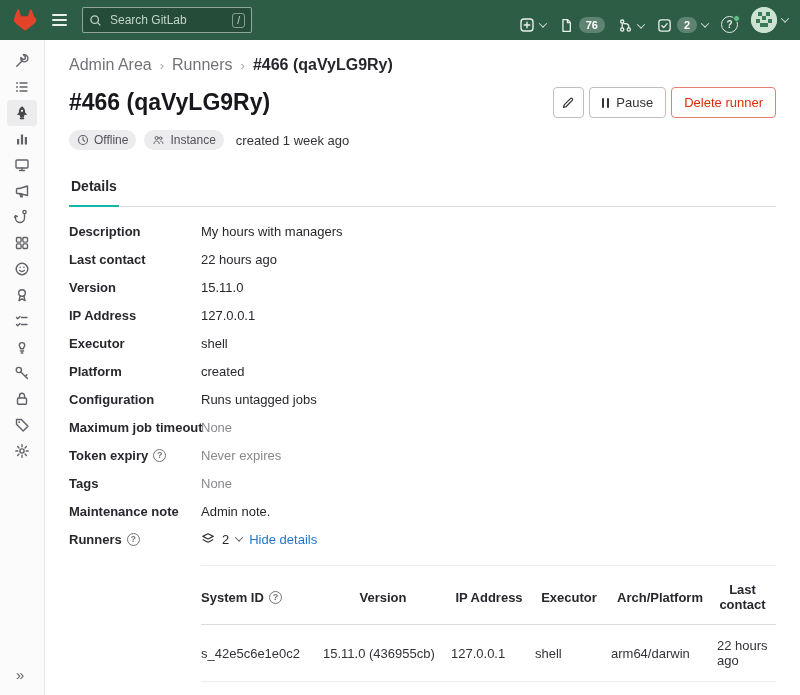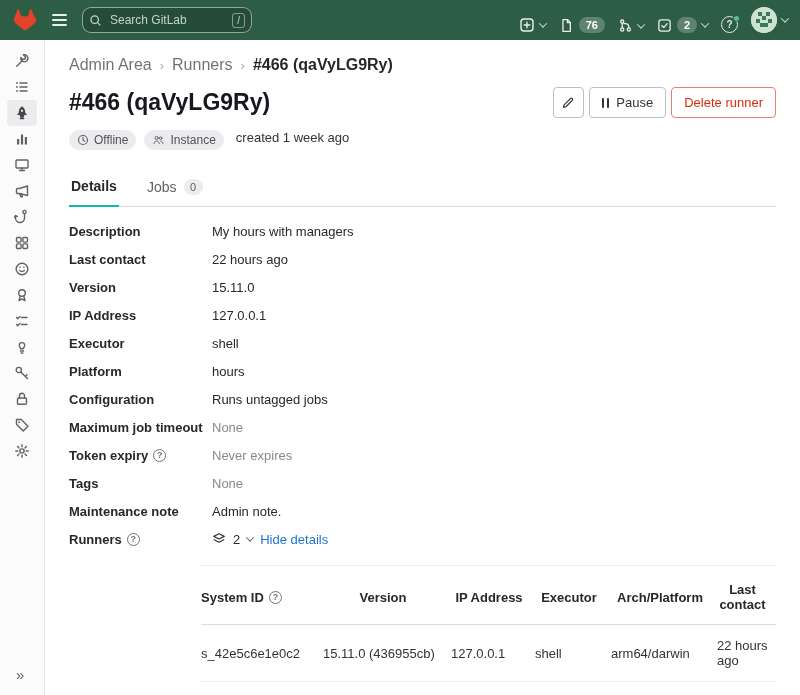--- a/index.html
+++ b/index.html
@@ -10,21 +10,21 @@
   body{margin:0;width:800px;height:695px;overflow:hidden;position:relative;
        font-family:"Liberation Sans","DejaVu Sans",sans-serif;color:#28272d;background:#fff;font-size:13px}
   svg{display:block}
 
   
   .topbar{position:absolute;top:0;left:0;right:0;height:40px;background:var(--topbar-bg);
           display:flex;align-items:center;padding:0 12px;gap:11px;z-index:5}
   .hamburger{background:none;border:none;display:flex;flex-direction:column;gap:3.5px;padding:4px;cursor:pointer}
   .hamburger i{width:15px;height:1.7px;background:#e9efe9;border-radius:1px}
   .search{display:flex;align-items:center;gap:6px;width:170px;height:26px;background:rgba(0,0,0,.18);
-          border:1px solid rgba(255,255,255,.5);border-radius:9px;padding:0 6px}
+          border:1px solid rgba(255,255,255,.5);border-radius:2px;padding:0 6px}
   .search input{flex:1;min-width:0;background:transparent;border:none;outline:none;color:#e4ebe6;font-size:12px;
           font-family:inherit}
   .search input::placeholder{color:#c4d4ca}
   .kbd{border:1px solid rgba(255,255,255,.45);border-radius:3px;font-size:10px;line-height:13px;
        padding:0 4px;color:#c4d4ca}
   .tb-right{margin-left:auto;display:flex;align-items:flex-end;gap:13px}
   .tb-group{display:flex;align-items:center;gap:5px;cursor:pointer}
   .pill{background:rgba(255,255,255,.24);color:#fff;border-radius:10px;padding:0 7px;
         font-size:11px;line-height:16px;font-weight:700}
   .chev{width:6px;height:6px;border-left:1.6px solid #cfdcd3;border-bottom:1.6px solid #cfdcd3;
@@ -60,34 +60,34 @@
   h1{font-size:23px;font-weight:700;margin:0;color:#18171d}
   .actions{margin-left:auto;display:flex;gap:5px}
   .btn{height:31px;border:1px solid #bfbfc3;background:#fff;border-radius:4px;font-size:13px;
        color:#333238;display:inline-flex;align-items:center;gap:7px;padding:0 12px;cursor:pointer;
        font-family:inherit}
   .btn.icon-only{width:31px;padding:0;justify-content:center}
   .btn.danger{color:var(--danger-red);border-color:#e0826f}
   .pause-bars{display:inline-flex;gap:2.5px}
   .pause-bars i{width:2.5px;height:10px;background:#333238;border-radius:1px}
 
-  .badges-row{display:flex;gap:8px;margin-top:12px}
+  .badges-row{display:flex;align-items:center;gap:8px;margin-top:12px}
   .badge{display:inline-flex;align-items:center;gap:5px;background:var(--badge-bg);color:#535158;
          font-size:12px;border-radius:10px;padding:0 8px;height:20px}
   .created{font-size:13px;color:#333238;margin-left:4px}
 
   .tabs{display:flex;gap:26px;border-bottom:1px solid #dbdbdb;margin-top:18px}
   .tab{padding:10px 2px 11px;font-size:14px;color:#626168;display:flex;gap:7px;align-items:center;cursor:pointer}
   .tab.active{color:#28272d;font-weight:700;border-bottom:2px solid #14b8a6;margin-bottom:-1px}
   .count-badge{background:var(--badge-bg);border-radius:9px;font-size:11px;padding:0 6.5px;
                line-height:16px;color:#626168;font-weight:400}
 
   .details{margin-top:10px}
   .d-row{display:flex;align-items:center;padding:6.5px 0}
-  .d-label{width:143px;flex-shrink:0;font-weight:700;color:#28272d;display:flex;align-items:center;gap:5px;white-space:nowrap}
+  .d-label{width:132px;flex-shrink:0;font-weight:700;color:#28272d;display:flex;align-items:center;gap:5px;white-space:nowrap}
   .d-value{color:#28272d}
   .d-value.muted{color:var(--muted-text)}
   .qmark{width:13px;height:13px;border:1.2px solid #737278;border-radius:50%;display:inline-flex;
          align-items:center;justify-content:center;font-size:9px;font-weight:700;color:#737278;cursor:pointer;flex-shrink:0}
   .qmark::after{content:"?"}
   .runners-val{display:flex;align-items:center;gap:7px}
   .link{color:var(--link-blue);text-decoration:none;cursor:pointer}
 
   .table-wrap{margin-left:132px;margin-top:12px}
   table{width:100%;border-collapse:collapse;font-size:13px;border-top:1px solid #ececef}
@@ -352,24 +352,20 @@
       </span>
       <span>Instance</span>
     </span>
     <span class="created">created 1 week ago</span>
   </div>
 
   <div class="tabs">
     <div class="tab active">
       <span>Details</span>
     </div>
-    <div class="tab">
-      <span>Jobs</span>
-      <span class="count-badge">0</span>
-    </div>
   </div>
 
   <div class="details">
     <div class="d-row">
       <span class="d-label">
           <span>Description</span>
         </span>
       <span class="d-value">My hours with managers</span>
     </div>
     <div class="d-row">
@@ -393,21 +389,21 @@
     <div class="d-row">
       <span class="d-label">
           <span>Executor</span>
         </span>
       <span class="d-value">shell</span>
     </div>
     <div class="d-row">
       <span class="d-label">
           <span>Platform</span>
         </span>
-      <span class="d-value">hours</span>
+      <span class="d-value">created</span>
     </div>
     <div class="d-row">
       <span class="d-label">
           <span>Configuration</span>
         </span>
       <span class="d-value">Runs untagged jobs</span>
     </div>
     <div class="d-row">
       <span class="d-label">
           <span>Maximum job timeout</span>

